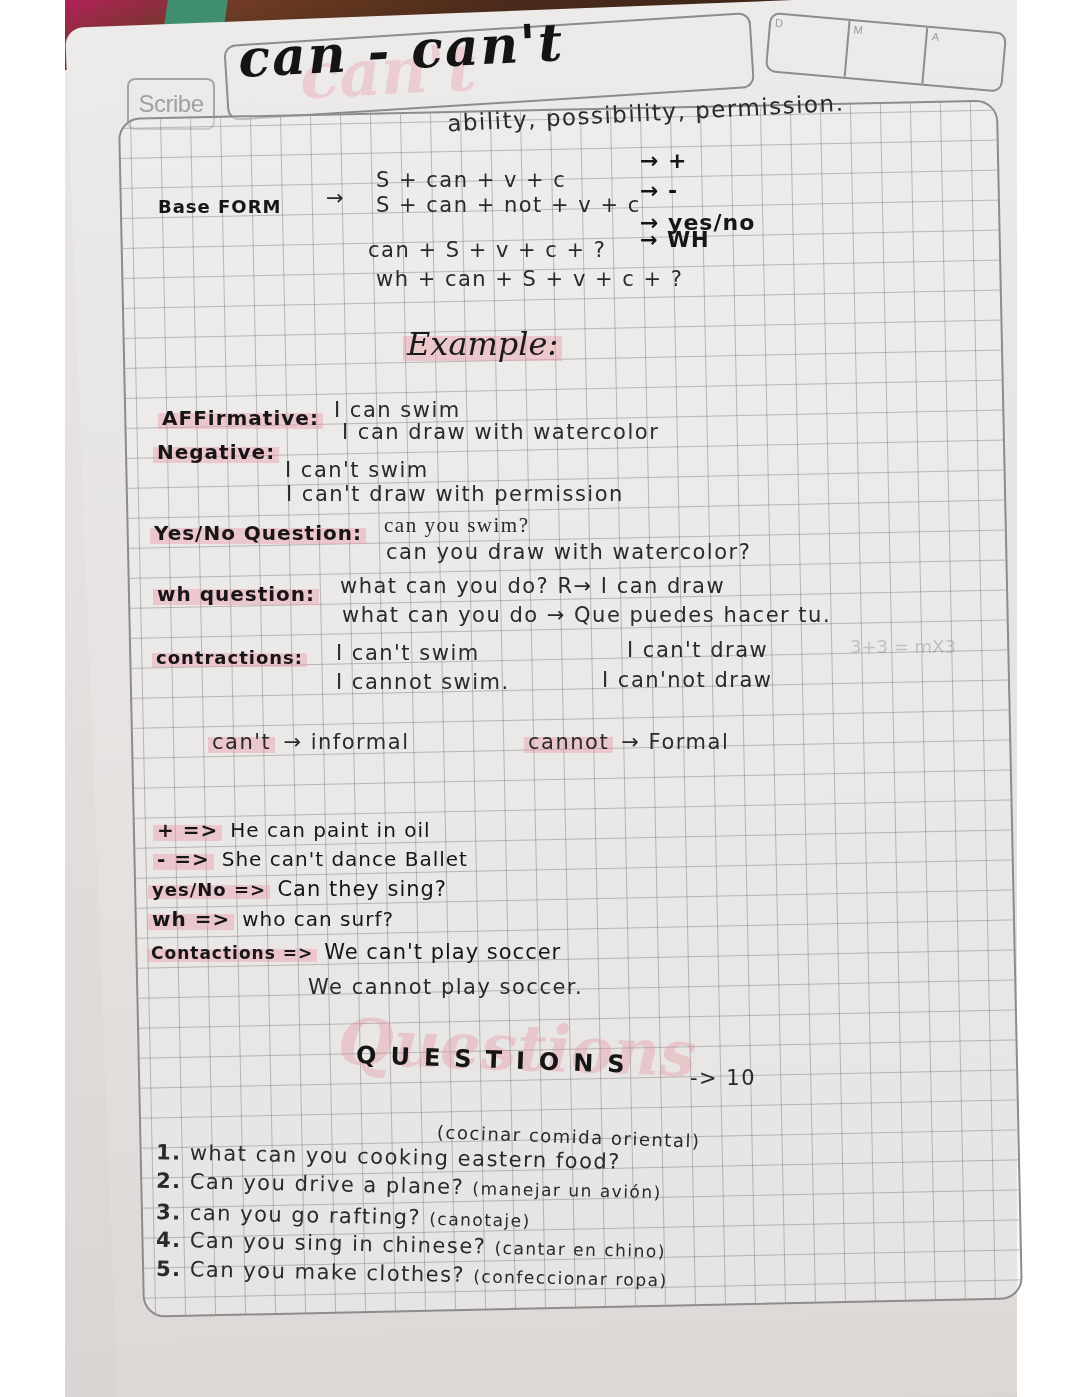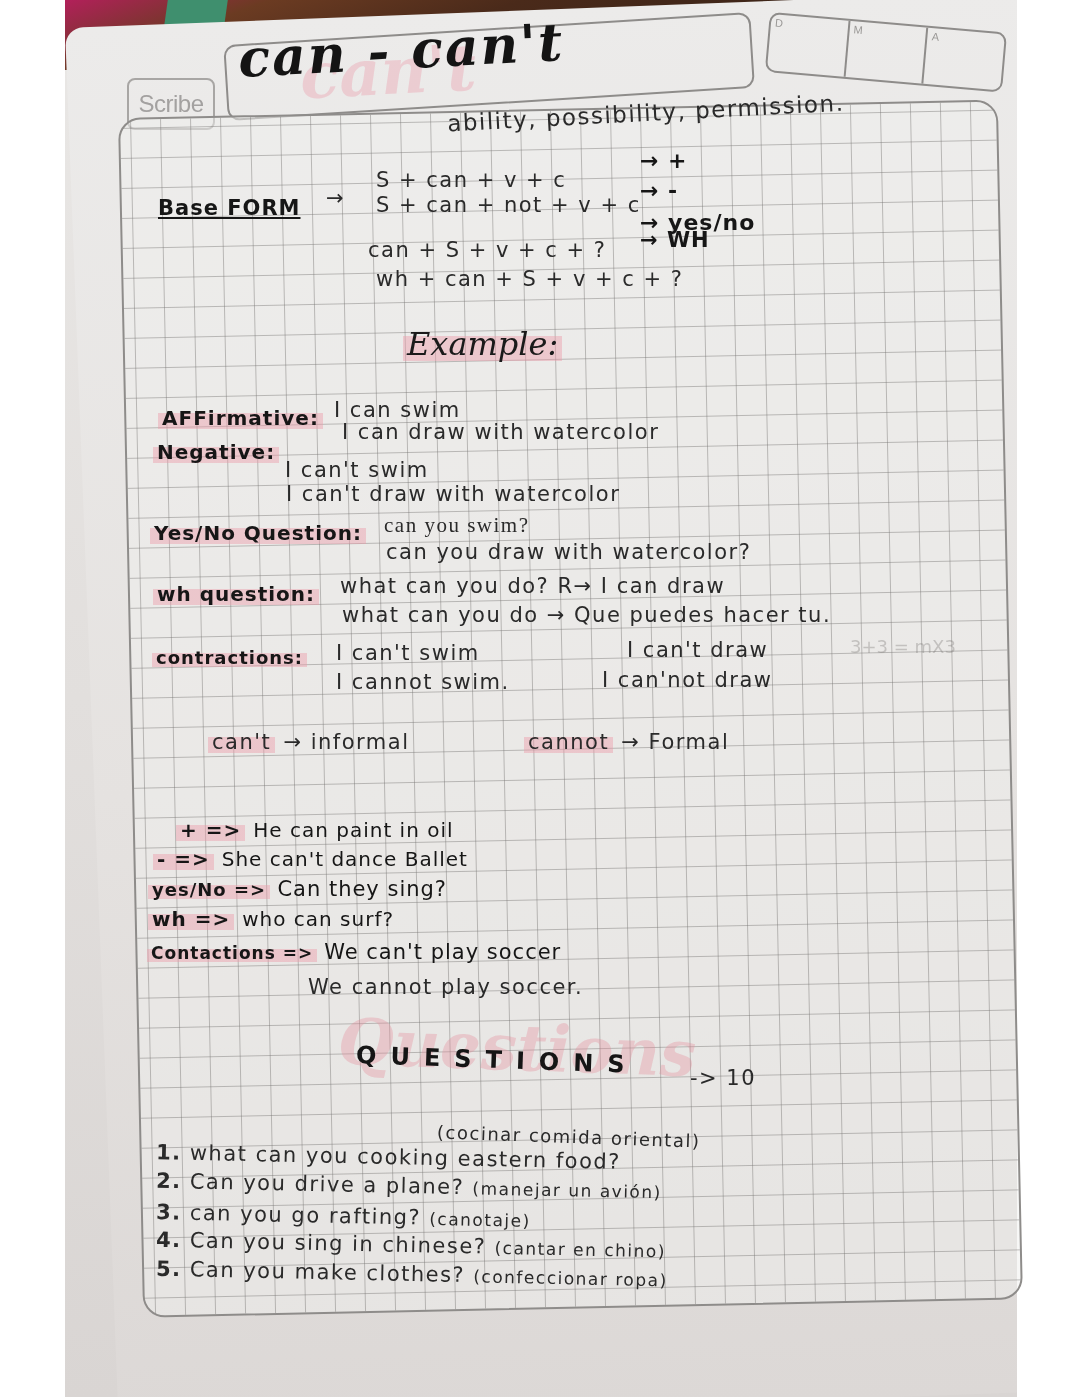--- a/index.html
+++ b/index.html
@@ -103,40 +103,40 @@
 <div class="dma-box">
   <div class="dma-cell">D</div>
   <div class="dma-cell">M</div>
   <div class="dma-cell">A</div>
 </div>
 
 <div class="grid-area"></div>
 
 <div class="hw thin" style="left:447px; top:100px; transform:rotate(-3deg); font-size:23px;">ability, possibility, permission.</div>
 
-<div class="hw bold" style="left:158px; top:196px; font-size:21px;text-decoration:underline;">Base FORM</div>
+<div class="hw bold" style="left:158px; top:196px; font-size:18px;">Base FORM</div>
 <div class="hw thin" style="left:326px; top:186px;">→</div>
 <div class="hw thin" style="left:376px; top:168px;">S + can + v + c</div>
 <div class="hw bold" style="left:640px; top:148px; font-size:22px;">→ +</div>
 <div class="hw thin" style="left:376px; top:193px;">S + can + not + v + c</div>
 <div class="hw bold" style="left:640px; top:178px; font-size:22px;">→ -</div>
 <div class="hw thin" style="left:368px; top:238px;">can + S + v + c + ?</div>
 <div class="hw bold" style="left:640px; top:210px; font-size:22px;">→ yes/no</div>
 <div class="hw thin" style="left:376px; top:267px;">wh + can + S + v + c + ?</div>
 <div class="hw bold" style="left:640px; top:228px; font-size:21px;">→ WH</div>
 
 <div class="hw example" style="left:368px; top:325px;"><span class="hl">Example:</span></div>
 
 <div class="hw bold" style="left:158px; top:406px;"><span class="hl">AFFirmative:</span></div>
 <div class="hw thin" style="left:334px; top:398px;">I can swim</div>
 <div class="hw thin" style="left:342px; top:420px;">I can draw with watercolor</div>
 
 <div class="hw bold" style="left:153px; top:440px;"><span class="hl">Negative:</span></div>
 <div class="hw thin" style="left:285px; top:458px;">I can't swim</div>
-<div class="hw thin" style="left:286px; top:482px;">I can't draw with watercolor</div>
+<div class="hw thin" style="left:286px; top:482px;">I can't draw with permission</div>
 
 <div class="hw bold" style="left:150px; top:521px;"><span class="hl">Yes/No Question:</span></div>
 <div class="hw thin" style="left:384px; top:513px;font-family:Liberation Serif, serif;">can you swim?</div>
 <div class="hw thin" style="left:386px; top:540px;">can you draw with watercolor?</div>
 
 <div class="hw bold" style="left:153px; top:582px;"><span class="hl">wh question:</span></div>
 <div class="hw thin" style="left:340px; top:574px;">what can you do? R→ I can draw</div>
 <div class="hw thin" style="left:342px; top:603px;">what can you do → Que puedes hacer tu.</div>
 
 <div class="hw bold" style="left:152px; top:647px; font-size:18px;"><span class="hl">contractions:</span></div>
@@ -150,21 +150,21 @@
   <span class="hl">can't</span>
   <span>→</span>
   <span>informal</span>
 </div>
 <div class="hw thin" style="left:524px; top:730px;">
   <span class="hl">cannot</span>
   <span>→</span>
   <span>Formal</span>
 </div>
 
-<div class="hw bold" style="left:153px; top:818px;margin-left:23px;">
+<div class="hw bold" style="left:153px; top:818px;">
   <span class="hl">+ =&gt;</span>
   <span class="hw-inline" style="font-weight:normal;">He can paint in oil</span>
 </div>
 <div class="hw bold" style="left:153px; top:847px;">
   <span class="hl">- =&gt;</span>
   <span style="font-weight:normal;">She can't dance Ballet</span>
 </div>
 <div class="hw bold" style="left:148px; top:877px; font-size:18px;">
   <span class="hl">yes/No =&gt;</span>
   <span style="font-weight:normal; font-size:21px;">Can they sing?</span>

